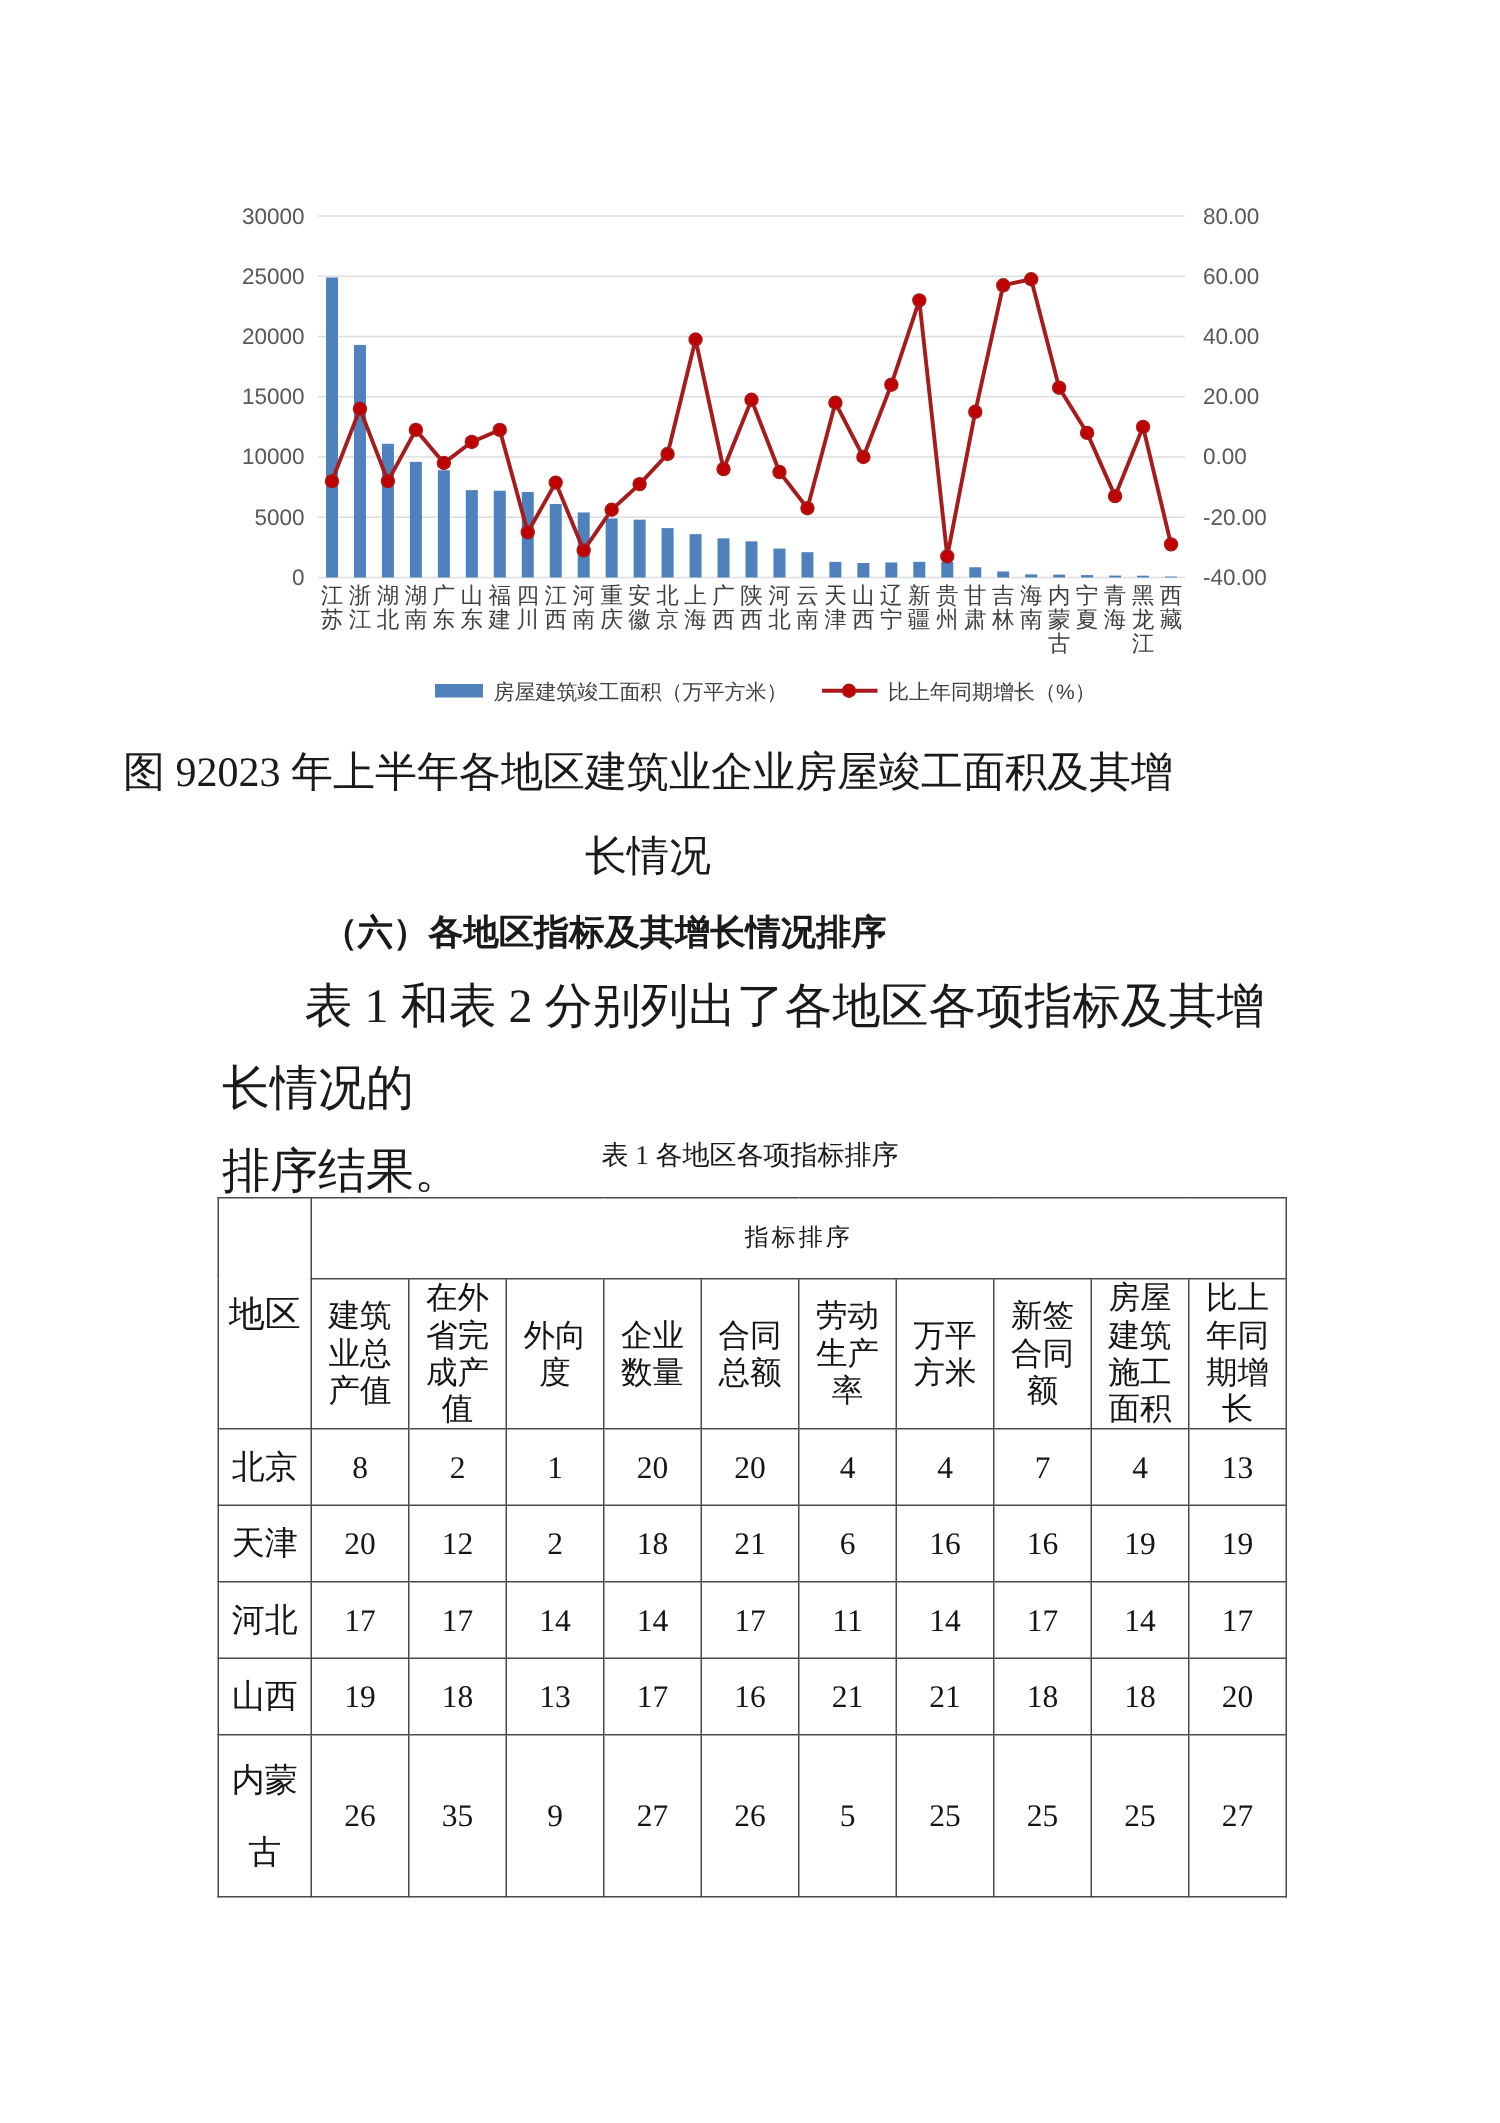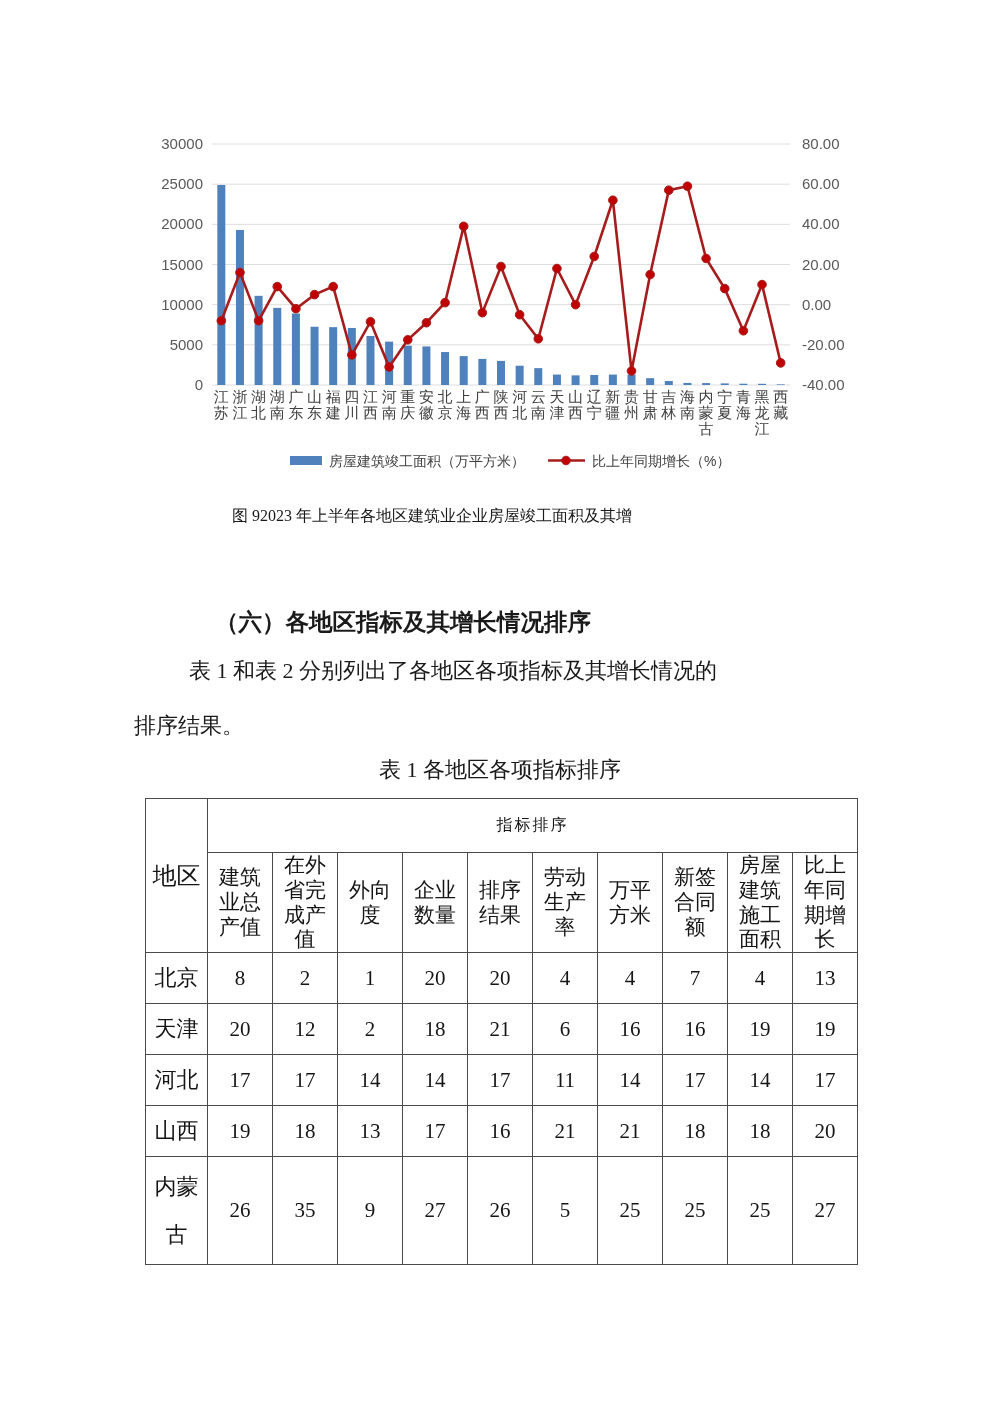--- a/index.html
+++ b/index.html
@@ -8,30 +8,30 @@
     font-family:"Liberation Serif","DejaVu Serif",serif;color:#1a1a1a;
     overflow:hidden;
   }
   
   #chart-wrap{position:absolute;left:140px;top:125px;width:715px;height:362px;}
   #chart text.tick{font:15px "Liberation Sans","DejaVu Sans",sans-serif;fill:#595959;}
   #chart text.xlab{font:15px "Liberation Sans","DejaVu Sans",sans-serif;fill:#404040;}
   #chart text.legend{font:14px "Liberation Sans","DejaVu Sans",sans-serif;fill:#404040;}
   
   .fig-caption{position:absolute;left:0;top:488px;width:864px;text-align:center;
-    font-size:16px;line-height:56px;font-family:Liberation Serif, serif;}
+    font-size:28px;line-height:56px;font-family:Liberation Serif, serif;}
   
   .section-heading{position:absolute;left:215px;top:595px;font-size:23.5px;
     font-weight:bold;line-height:55px;}
   
-  .body-para{position:absolute;left:134px;top:643px;width:712px;font-size:22px;line-height:55px;}
+  .body-para{position:absolute;left:148px;top:643px;width:712px;font-size:32px;line-height:55px;}
   .body-para .indent{text-indent:55px;}
   
   .table-caption{position:absolute;left:0;top:742px;width:1000px;text-align:center;
-    font-size:22px;line-height:56px;}
+    font-size:18px;line-height:56px;}
   
   table.rank{position:absolute;left:145px;top:798px;border-collapse:collapse;
     table-layout:fixed;color:#151515;}
   table.rank col.region-col{width:62px;}
   table.rank col.ind-col{width:65px;}
   table.rank th,table.rank td{border:1px solid #4a4a4a;text-align:center;
     vertical-align:middle;font-weight:normal;padding:0 2px;box-sizing:border-box;}
   th.group-h{height:54px;font-size:16px;letter-spacing:2px;}
   th.region-h{font-size:24px;}
   tr.colhead-row th{height:87px;font-size:21px;line-height:1.18;}
@@ -163,20 +163,21 @@
       <rect x="150" y="331" width="32" height="9" fill="#4f81bd"></rect>
       <text x="189" y="341" class="legend">房屋建筑竣工面积（万平方米）</text>
       <line x1="408" y1="335.5" x2="445" y2="335.5" stroke="#a61c1c" stroke-width="2.6"></line>
       <circle cx="426" cy="335.5" r="4.3" fill="#c00000" stroke="#a61c1c"></circle>
       <text x="452" y="341" class="legend">比上年同期增长（%）</text>
     </svg>
 </div>
 
 <div class="fig-caption">
   <div>图 92023 年上半年各地区建筑业企业房屋竣工面积及其增</div>
+  <div>长情况</div>
 </div>
 
 <div class="section-heading">（六）各地区指标及其增长情况排序</div>
 
 <div class="body-para">
   <div class="indent">表 1 和表 2 分别列出了各地区各项指标及其增长情况的</div>
   <div>排序结果。</div>
 </div>
 
 <div class="table-caption">表 1 各地区各项指标排序</div>
@@ -198,21 +199,21 @@
   <thead>
     <tr>
       <th class="region-h" rowspan="2">地区</th>
       <th class="group-h" colspan="10">指标排序</th>
     </tr>
     <tr class="colhead-row" id="col-headers">
         <th>建筑业总产值</th>
         <th>在外省完成产值</th>
         <th>外向度</th>
         <th>企业数量</th>
-        <th>排序结果</th>
+        <th>合同总额</th>
         <th>劳动生产率</th>
         <th>万平方米</th>
         <th>新签合同额</th>
         <th>房屋建筑施工面积</th>
         <th>比上年同期增长</th>
       </tr>
   </thead>
   <tbody id="rank-body">
       <tr>
         <td class="region">北京</td>

